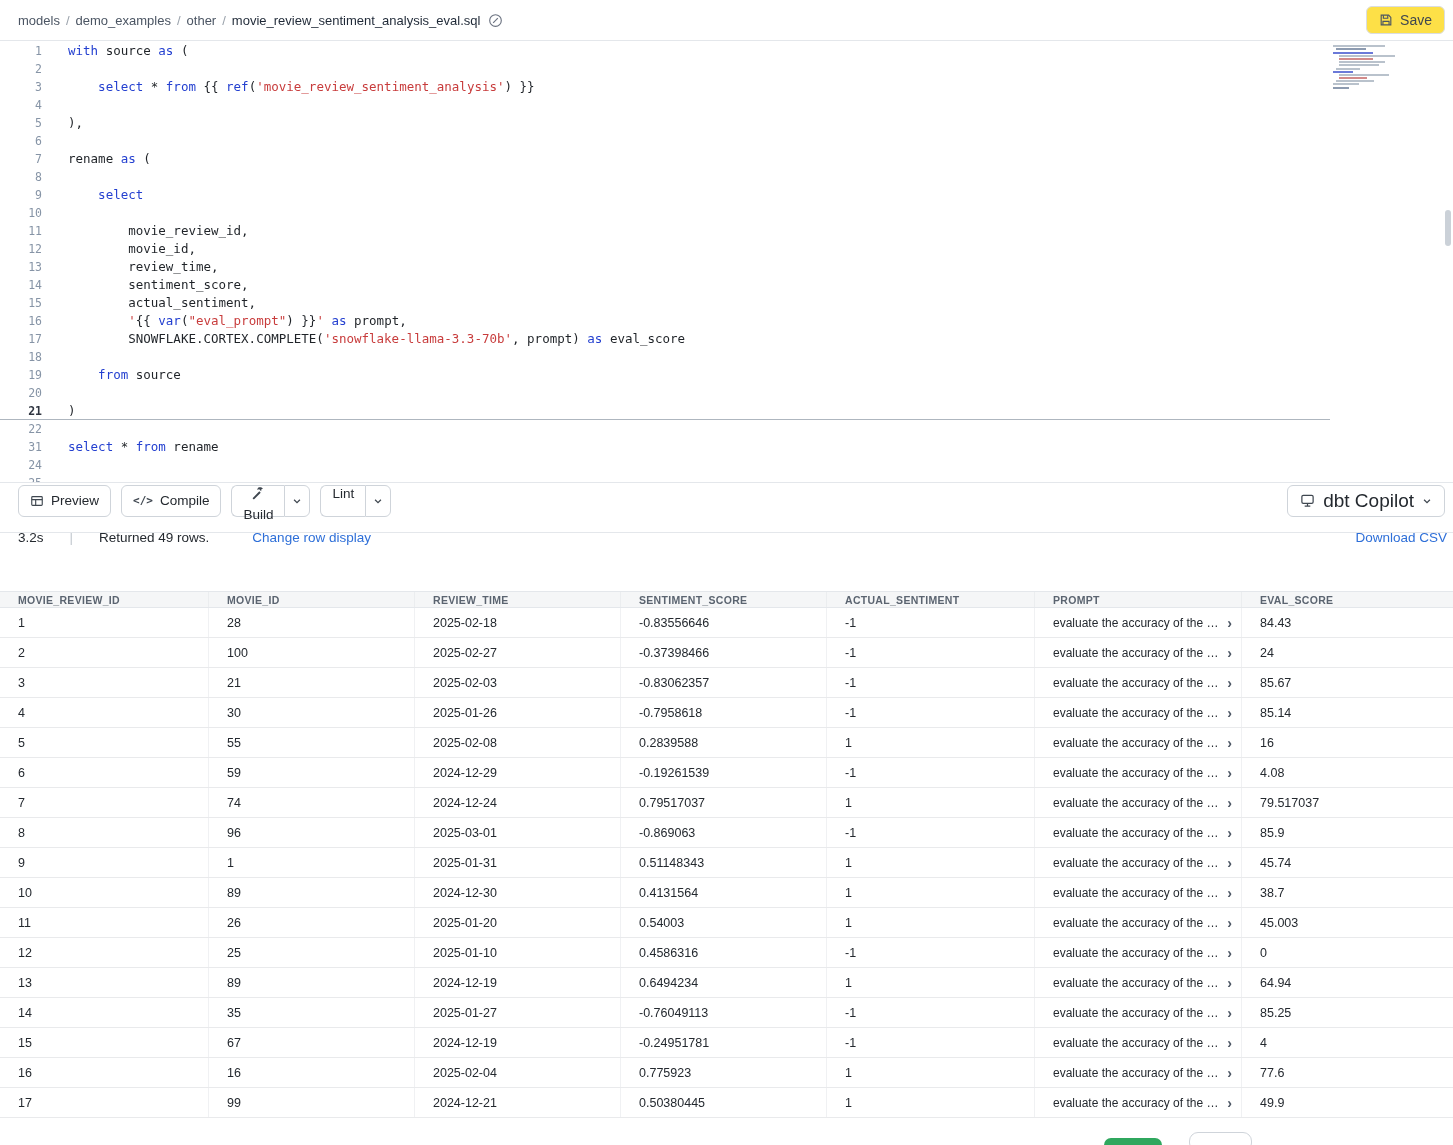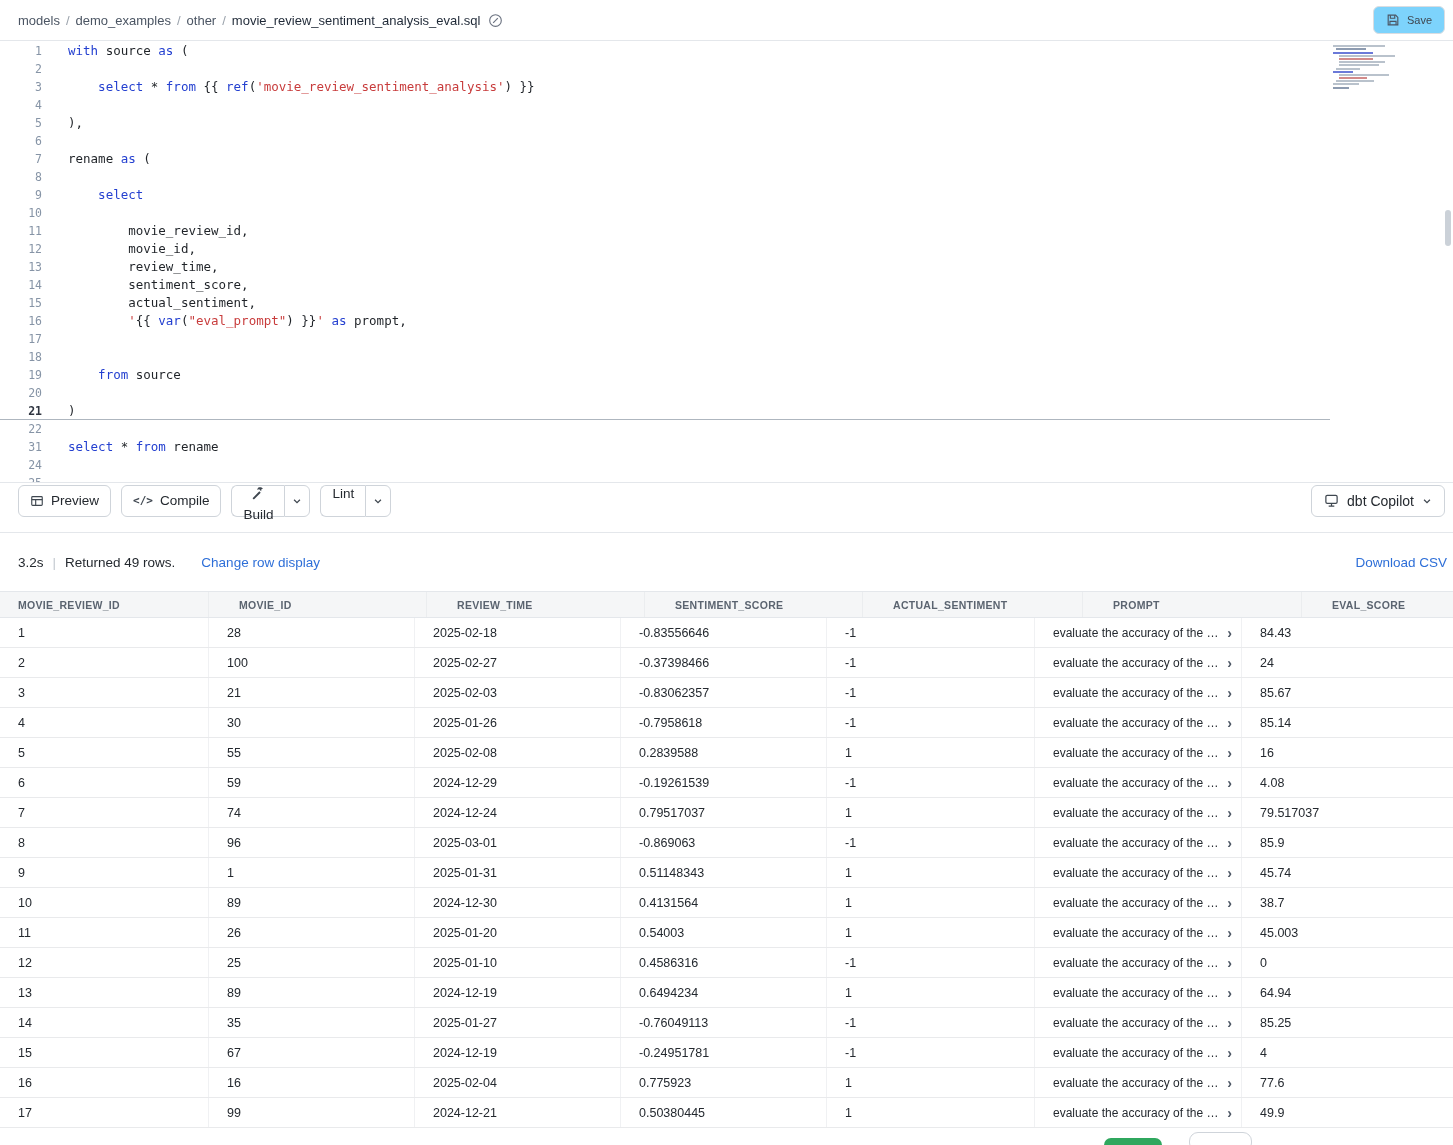--- a/index.html
+++ b/index.html
@@ -9,22 +9,22 @@
 
   
   .topbar { position:absolute; top:0; left:0; right:0; height:41px; background:#fff;
     border-bottom:1px solid #e4e7eb; display:flex; align-items:center; padding:0 8px 0 18px; }
   .breadcrumb { display:flex; align-items:center; gap:6px; font-size:13px; color:#4b5563; }
   .crumb { cursor:pointer; }
   .crumb.last { color:#1f2937; }
   .crumb-sep { color:#9aa2ab; }
   .file-icon { margin-left:8px; display:flex; align-items:center; cursor:pointer; }
   .save-btn { margin-left:auto; height:28px; display:inline-flex; align-items:center; gap:7px;
-    background:#7dd3fc; border:1px solid #dadde1; border-radius:6px; padding:0 12px;
-    font-size:11px; color:#3f4750; cursor:pointer; }
+    background:#fde047; border:1px solid #dadde1; border-radius:6px; padding:0 12px;
+    font-size:14px; color:#3f4750; cursor:pointer; }
 
   
   .editor { position:absolute; top:42px; left:0; right:0; height:440px; background:#fff; overflow:hidden; }
   .code-line { display:flex; height:18px; line-height:18px;
     font-family:"DejaVu Sans Mono", monospace; font-size:12.5px; position:relative; }
   .ln { width:42px; text-align:right; color:#8694a6; flex:none; font-size:11.5px; }
   .code { padding-left:26px; white-space:pre; color:#1f2328; }
   .tk-kw { color:#2440d0; }
   .tk-str { color:#c83c3c; }
   .tk-pl { color:#1f2328; }
@@ -46,34 +46,34 @@
   .btn-grp { display:inline-flex; margin-right:10px; }
   .btn-grp .main { margin-right:0; border-radius:6px 0 0 6px; border-right:none;flex-direction:column; }
   .btn-grp .chev-part { width:26px; display:inline-flex; align-items:center; justify-content:center;
     border:1px solid #cfd4da; border-radius:0 6px 6px 0; background:#fff; cursor:pointer; }
   .code-glyph { font-family:"DejaVu Sans Mono", monospace; font-size:11px; font-weight:bold; color:#3f4750; }
   .tabs { display:flex; margin-left:16px; height:51px; align-items:stretch; }
   .tab { padding:0 16px; display:flex; align-items:center; font-size:13.5px; color:#57606a; cursor:pointer; }
   .tab.active { color:#1f2328; box-shadow:inset 0 -3px 0 #3a4150; }
   .copilot-btn { margin-left:auto; height:32px; display:inline-flex; align-items:center; gap:8px;
     border:1px solid #cfd4da; border-radius:6px; background:#fff; padding:0 12px;
-    font-size:14px; color:#24292f; cursor:pointer; }
+    font-size:19px; color:#24292f; cursor:pointer; }
 
   
-  .statusbar { position:absolute; top:533px; left:0; right:0; height:58px; display:flex;
-    align-items:center; padding:0 6px 0 18px; font-size:13.5px; color:#24292f; }
+  .statusbar { position:absolute; top:508px; left:0; right:0; height:58px; display:flex;
+    align-items:center; padding:0 6px 0 18px; font-size:13.5px; color:#24292f;gap:17px; }
   .pipe { margin:0 9px; color:#c2c8cf; }
   .link { color:#2e6fd8; cursor:pointer; }
   .link.change { margin-left:26px; }
   .link.download { margin-left:auto; }
 
   
   .rtable { position:absolute; top:591px; left:0; right:0; bottom:0; overflow:hidden; background:#fff; }
   .thead, .trow { display:grid; grid-template-columns:209px 206px 206px 206px 208px 207px 1fr; }
-  .thead { height:27px; background:#f5f6f7; border-top:1px solid #e4e7eb; border-bottom:1px solid #e4e7eb;gap:12px; }
+  .thead { height:17px; background:#f5f6f7; border-top:1px solid #e4e7eb; border-bottom:1px solid #e4e7eb; }
   .hcell { display:flex; align-items:center; padding-left:18px; font-size:10.5px; font-weight:bold;
     color:#5b6470; letter-spacing:.3px; border-right:1px solid #ebedef; cursor:pointer; }
   .hcell.last { border-right:none; }
   .trow { height:30px; border-bottom:1px solid #e9eaec; background:#fff; }
   .tcell { display:flex; align-items:center; padding-left:18px; font-size:12.5px; color:#24292f;
     border-right:1px solid #f0f1f3; overflow:hidden; white-space:nowrap; }
   .tcell.last { border-right:none; }
   .prompt-cell { justify-content:space-between; padding-right:9px; }
   .ptext { font-size:12px; overflow:hidden; text-overflow:ellipsis; }
   .pchev { color:#4b5563; font-size:14px; font-weight:bold; cursor:pointer; flex:none; margin-left:6px; }
@@ -180,20 +180,21 @@
       <div class="code-line">
         <span class="ln">15</span>
         <span class="code"><span class="tk-pl">        actual_sentiment,</span></span>
       </div>
       <div class="code-line">
         <span class="ln">16</span>
         <span class="code"><span class="tk-str">        '</span><span class="tk-pl">{{ </span><span class="tk-kw">var</span><span class="tk-pl">(</span><span class="tk-str">"eval_prompt"</span><span class="tk-pl">) }}</span><span class="tk-str">'</span><span class="tk-pl"> </span><span class="tk-kw">as</span><span class="tk-pl"> prompt,</span></span>
       </div>
       <div class="code-line">
         <span class="ln">17</span>
+        <span class="code"><span class="tk-pl">        SNOWFLAKE.CORTEX.COMPLETE(</span><span class="tk-str">'snowflake-llama-3.3-70b'</span><span class="tk-pl">, prompt) </span><span class="tk-kw">as</span><span class="tk-pl"> eval_score</span></span>
       </div>
       <div class="code-line">
         <span class="ln">18</span>
         <span class="code"></span>
       </div>
       <div class="code-line">
         <span class="ln">19</span>
         <span class="code"><span class="tk-pl">    </span><span class="tk-kw">from</span><span class="tk-pl"> source</span></span>
       </div>
       <div class="code-line">

